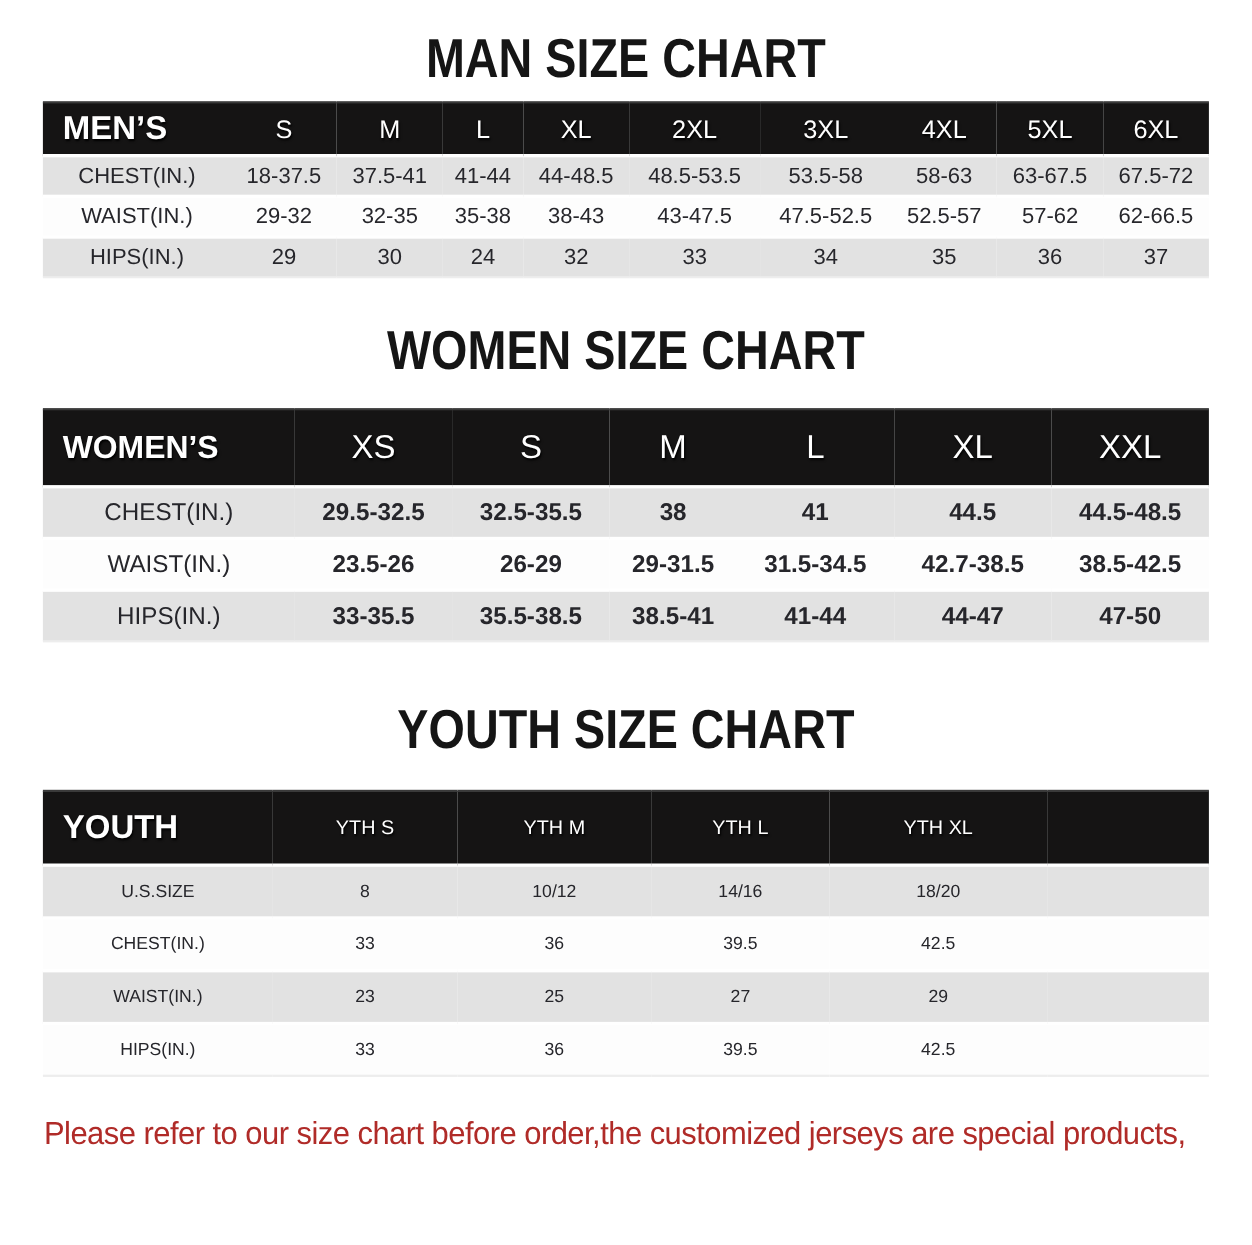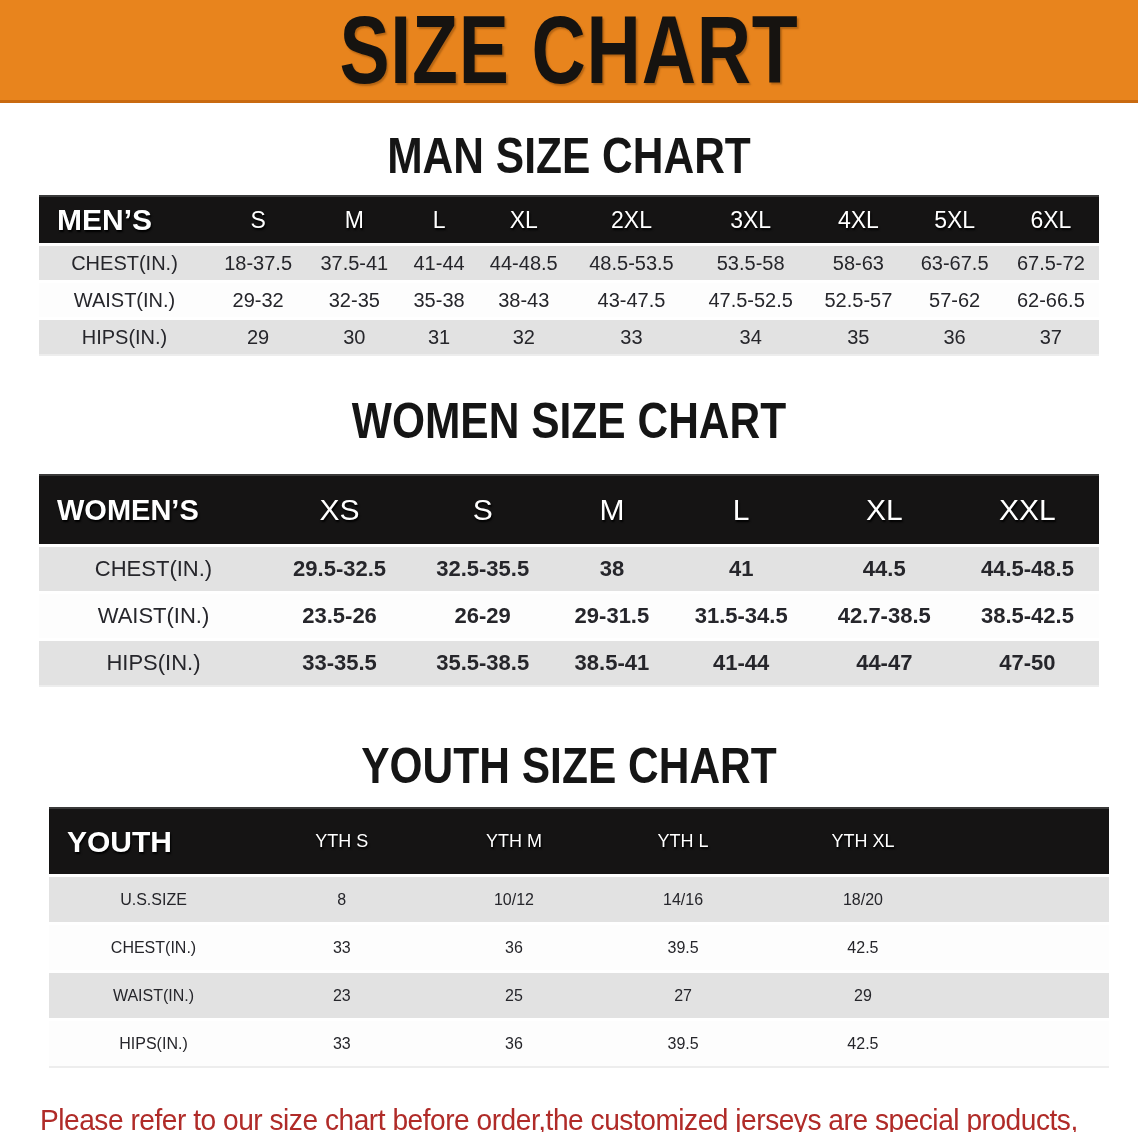--- a/index.html
+++ b/index.html
@@ -55,21 +55,21 @@
   
   table.size-table {
     border-collapse: collapse;
     table-layout: auto;
     width: 1060px;
     margin: 0 0 0 39px;
     border-spacing: 0;
   }
   .table-wrap-men   { margin-top: 14px; border-radius: 27px; }
   .table-wrap-women { margin-top: 28px; }
-  .table-wrap-youth { margin-top: 16px; padding-left: 10px; }
+  .table-wrap-youth { margin-top: 30px; }
 
   table.size-table thead th {
     background: #151414;
     color: #ffffff;
     font-weight: 400;
     text-align: center;
     border-top: 2px solid #3a3a3a;
     text-shadow: 1px 2px 2px #000000;
   }
   table.size-table thead th.group-label {
@@ -117,23 +117,20 @@
     white-space: nowrap;
     transform: scaleX(0.97);
     transform-origin: left center;
   }
 </style>
 </head>
 <body>
 
 <div class="page">
 
-  <header class="banner">
-    <h1 class="banner-title">SIZE CHART</h1>
-  </header>
 
   <section>
     <h2 class="section-heading heading-men">MAN SIZE CHART</h2>
     <div class="table-wrap-men">
       <table class="size-table table-men">
           <thead>
             <tr>
               <th class="group-label">MEN’S</th>
               <th>S</th>
               <th>M</th>
@@ -168,21 +165,21 @@
               <td>43-47.5</td>
               <td>47.5-52.5</td>
               <td>52.5-57</td>
               <td>57-62</td>
               <td>62-66.5</td>
             </tr>
             <tr>
               <td class="row-label">HIPS(IN.)</td>
               <td>29</td>
               <td>30</td>
-              <td>31</td>
+              <td>24</td>
               <td>32</td>
               <td>33</td>
               <td>34</td>
               <td>35</td>
               <td>36</td>
               <td>37</td>
             </tr>
           </tbody>
         </table>
     </div>

